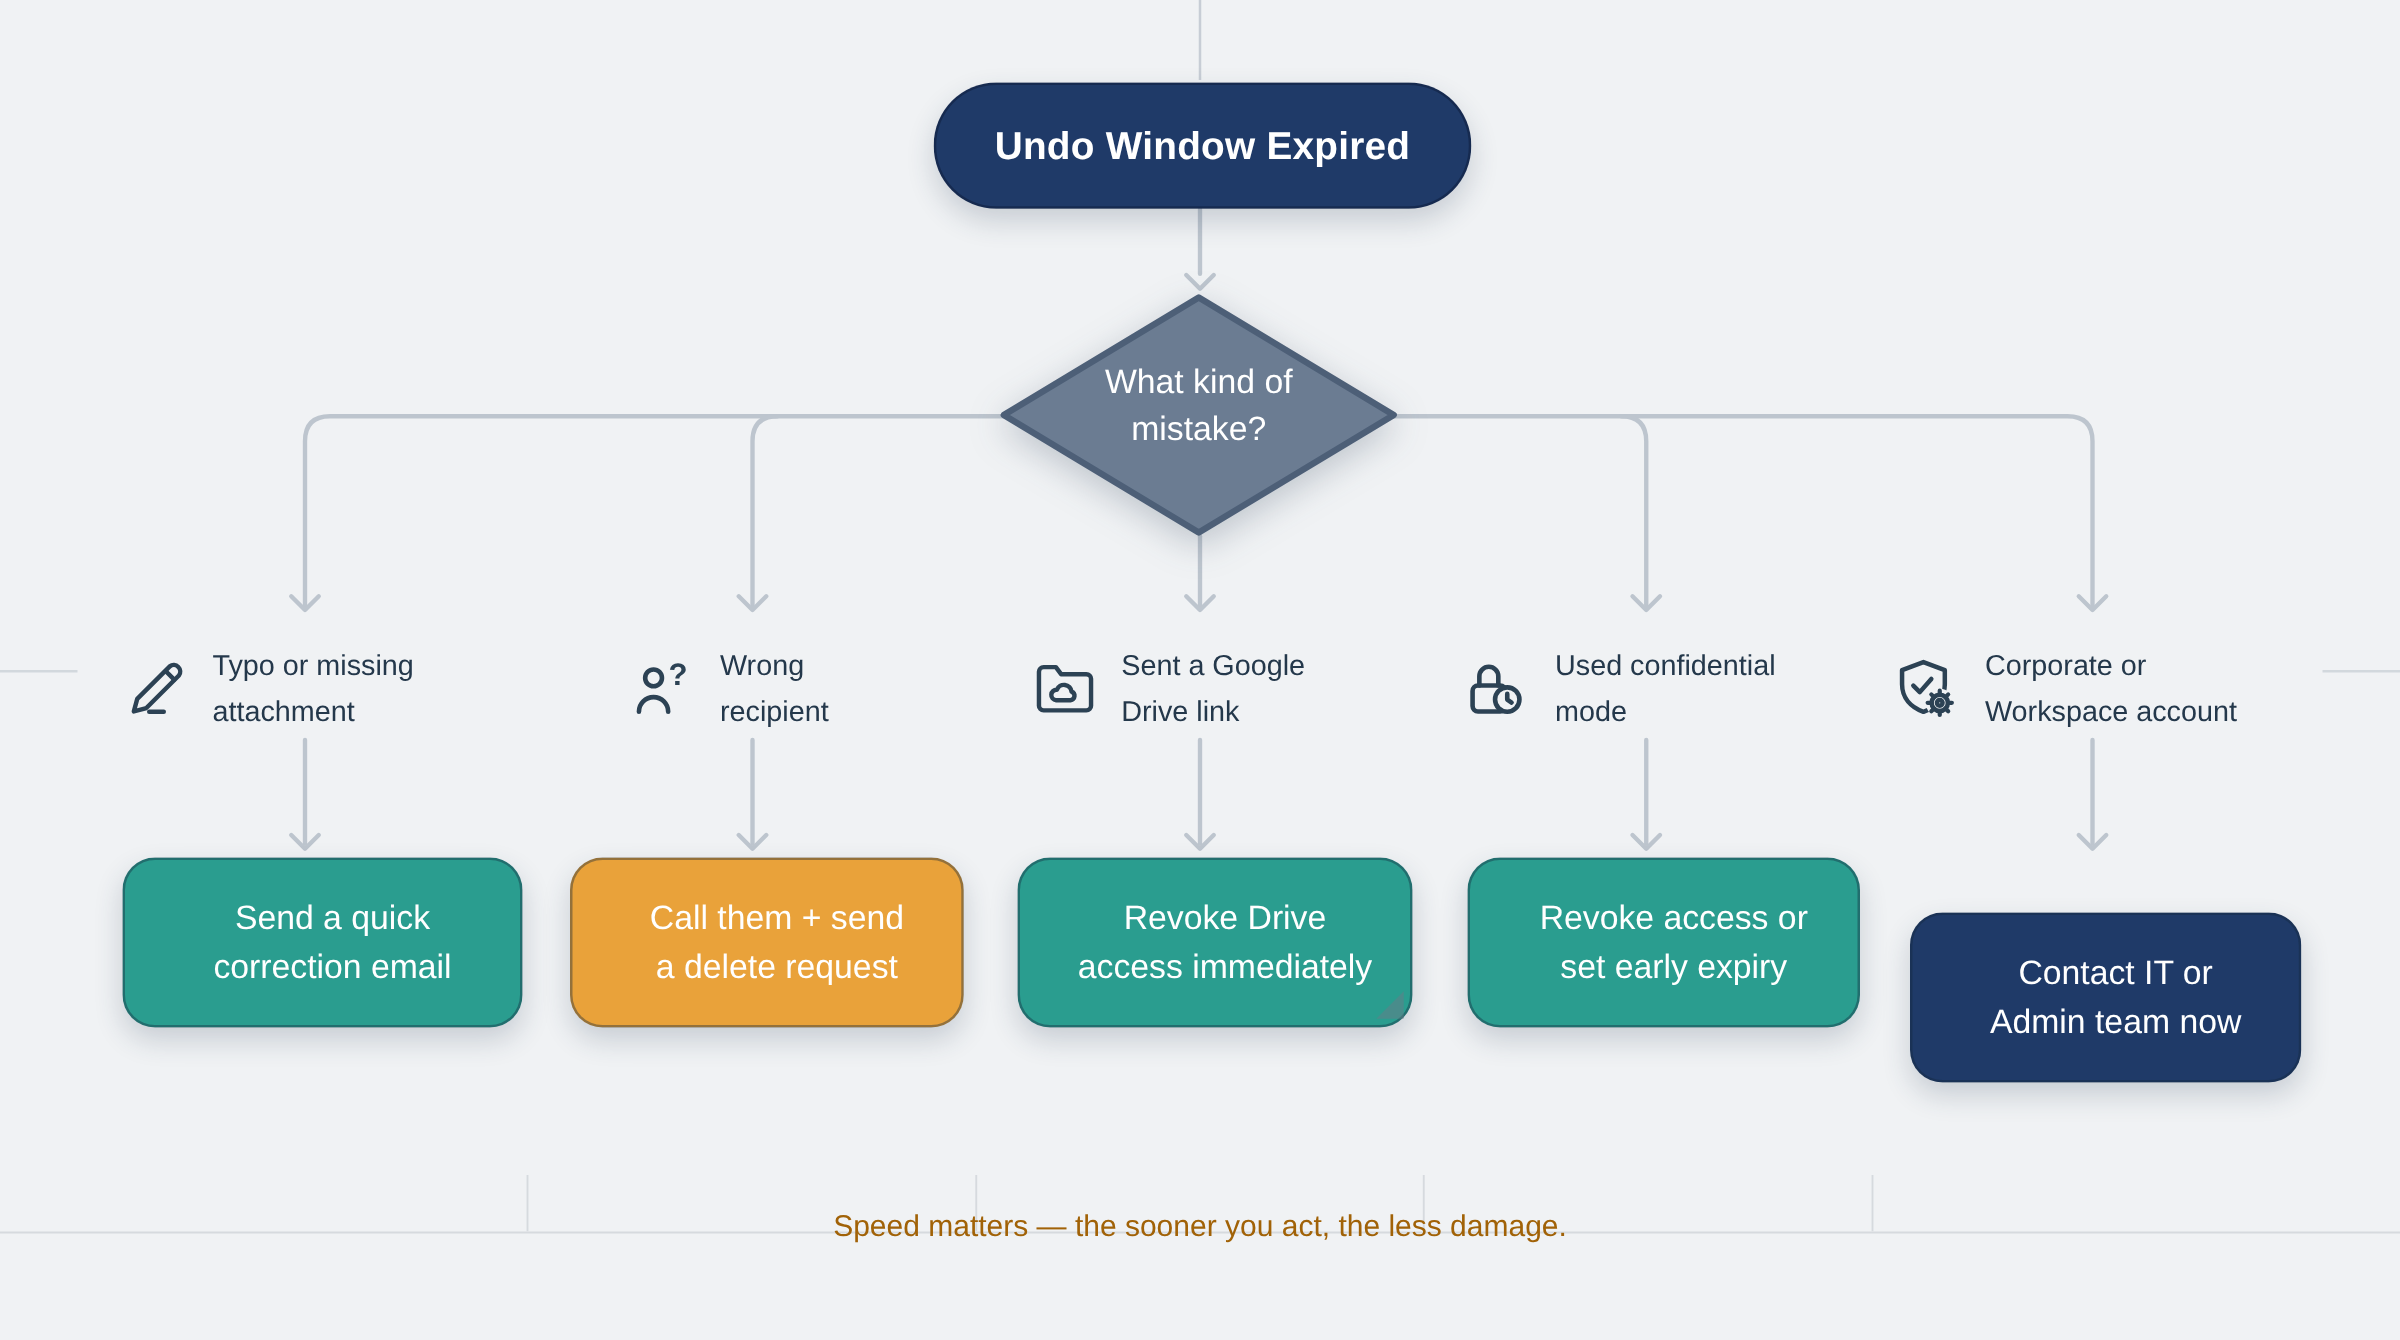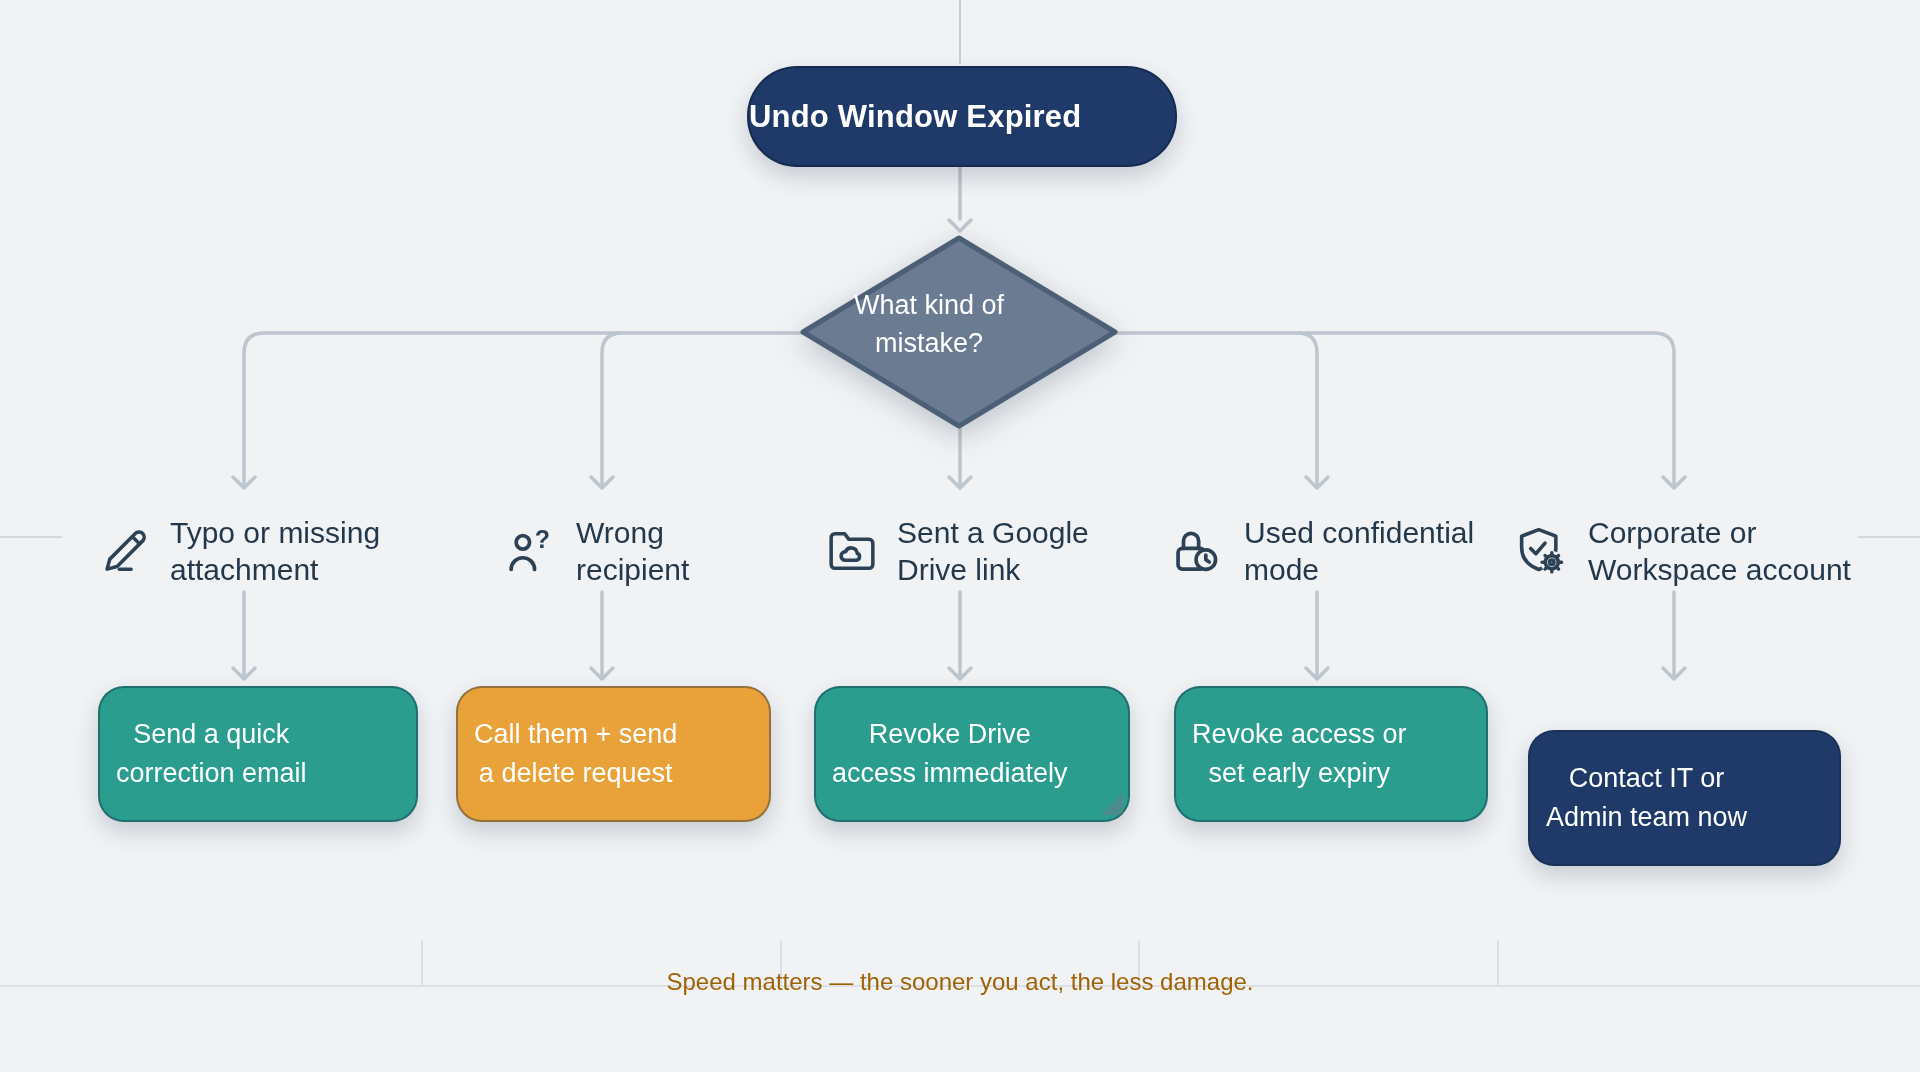--- a/index.html
+++ b/index.html
@@ -10,45 +10,45 @@
   .canvas{
     position:relative;
     width:1920px;height:1072px;
     background:var(--background,#f0f2f4);
     overflow:hidden;
   }
   .layer{position:absolute;left:0;top:0;pointer-events:none;}
   
   .node{
     position:absolute;
-    display:flex;align-items:center;
+    display:flex;align-items:center;justify-content:center;
     text-align:center;color:#ffffff;
     white-space:pre-line;
     box-shadow:0 10px 22px rgba(40,60,85,.20);
   }
   .pill{
     left:747px;top:66px;width:426px;height:97px;
     border-radius:50px;
     background:var(--navy,#1f3a68);
     border:2px solid rgba(10,25,50,.45);
     font-size:31px;font-weight:600;letter-spacing:.2px;
   }
   .diamond-svg{position:absolute;left:794px;top:229px;filter:drop-shadow(0 8px 14px rgba(40,60,85,.25));}
   .diamond-text{
-    position:absolute;left:764px;top:286px;width:330px;
+    position:absolute;left:794px;top:286px;width:330px;
     text-align:center;color:#fff;font-size:27px;font-weight:500;
     line-height:38px;white-space:pre-line;pointer-events:none;
   }
   
   .branch-label{
     position:absolute;top:506px;height:90px;
     display:flex;align-items:center;gap:20px;
   }
   .branch-label .txt{
-    font-size:30px;font-weight:500;line-height:37px;
+    font-size:23px;font-weight:500;line-height:37px;
     color:#24384b;white-space:pre-line;
   }
   .branch-label svg{flex:0 0 auto;}
   .bl-1{left:100px;} .bl-2{left:504px;} .bl-3{left:827px;} .bl-4{left:1172px;justify-content:flex-end;} .bl-5{left:1514px;}
   
   .action{
     top:686px;height:132px;border-radius:26px;
     font-size:27px;font-weight:500;line-height:39px;
     border:2px solid rgba(20,40,60,.40);
     padding-left:16px;

